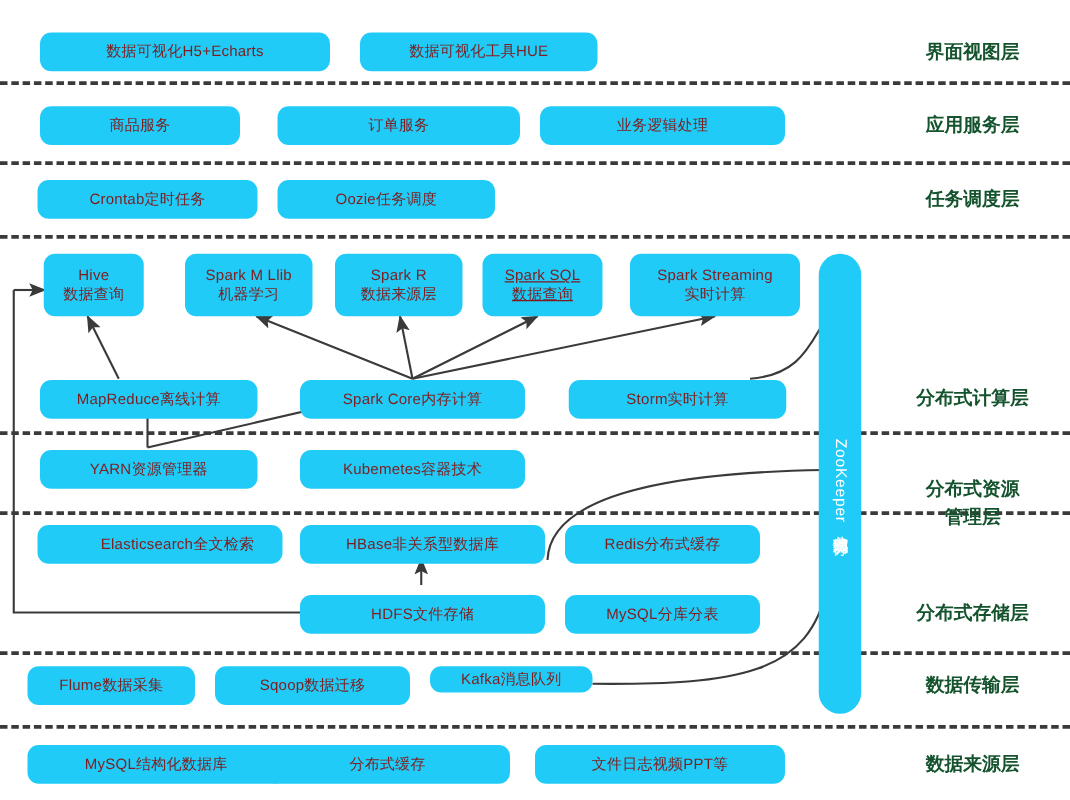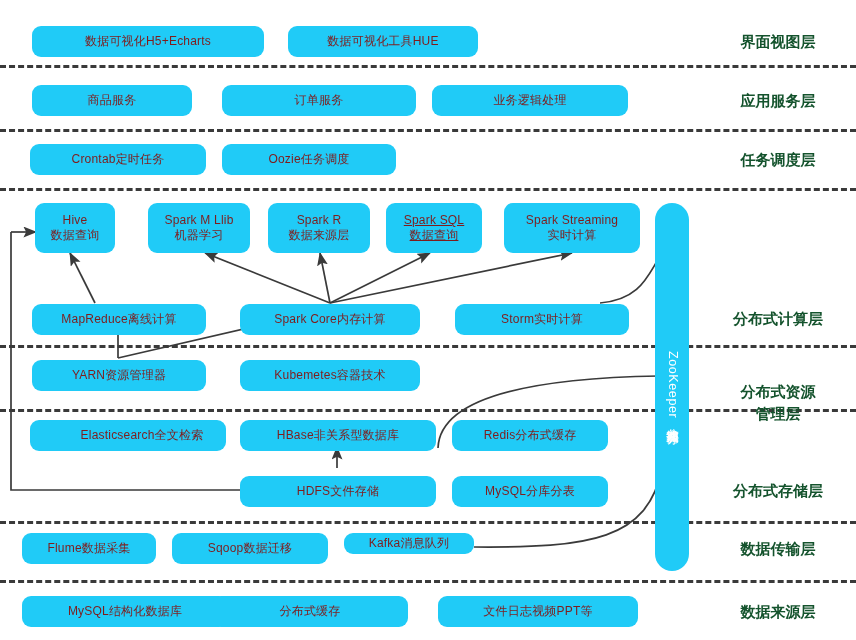--- a/index.html
+++ b/index.html
@@ -236,20 +236,20 @@
   <div class="layer-label" style="left:700px; top:539px; width:156px;">
     <span>数据传输层</span>
   </div>
 
   <div class="node" style="left:22px; top:596px; width:206px; height:31px;">
     <span>MySQL结构化数据库</span>
   </div>
   <div class="node" style="left:212px; top:596px; width:196px; height:31px;">
     <span>分布式缓存</span>
   </div>
-  <div class="node" style="left:438px; top:596px; width:200px; height:31px;">
+  <div class="node" style="left:428px; top:596px; width:200px; height:31px;">
     <span>文件日志视频PPT等</span>
   </div>
   <div class="layer-label" style="left:700px; top:602px; width:156px;">
     <span>数据来源层</span>
   </div>
 
 </div>
 
 </body></html>

